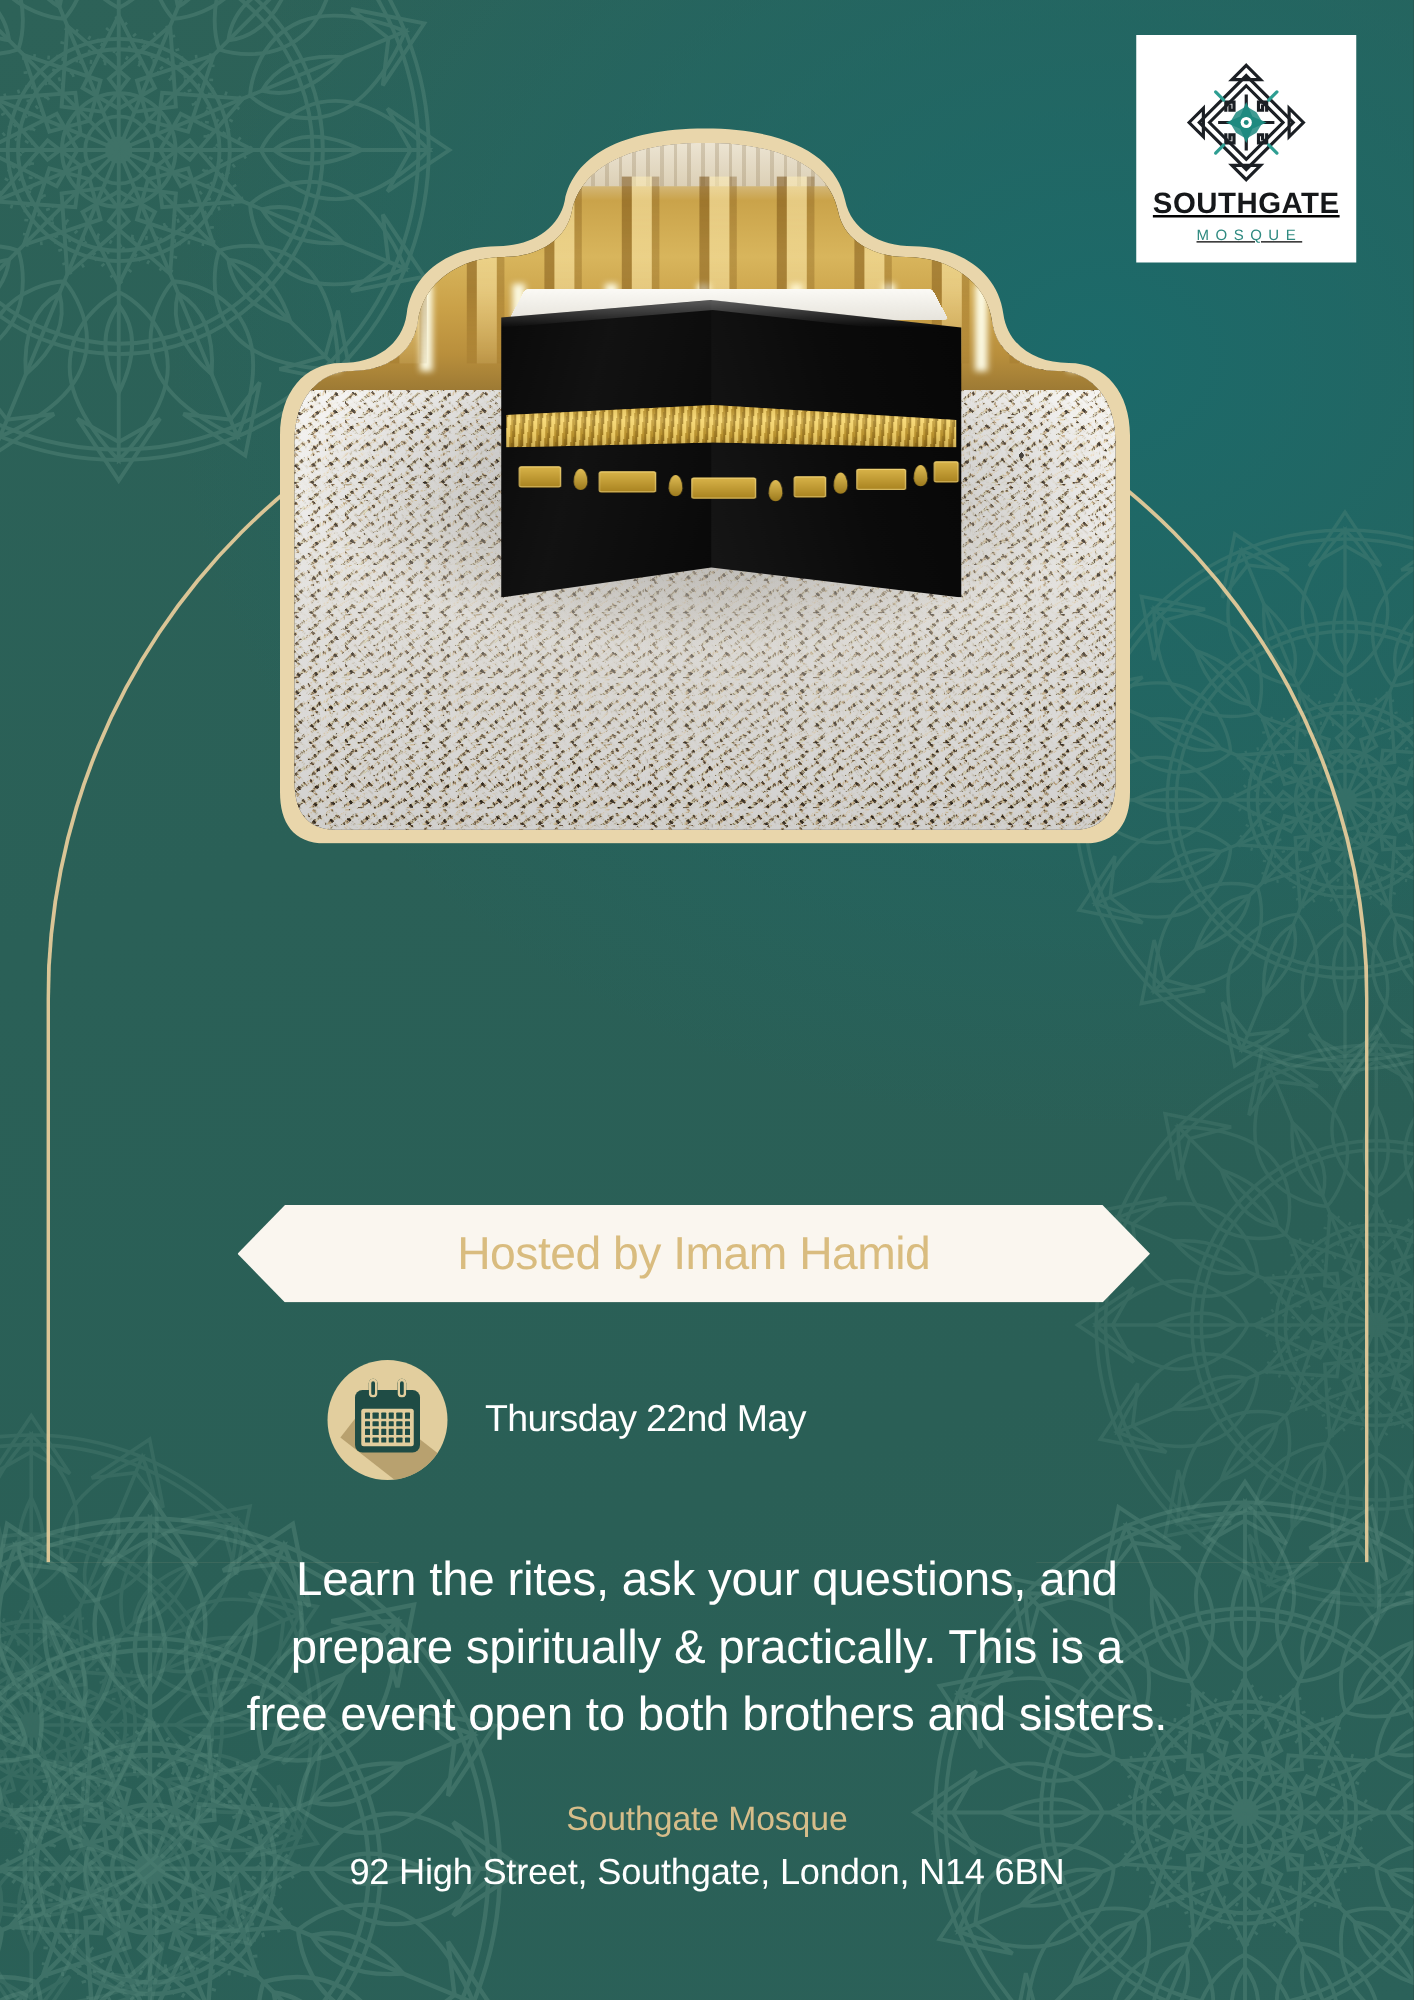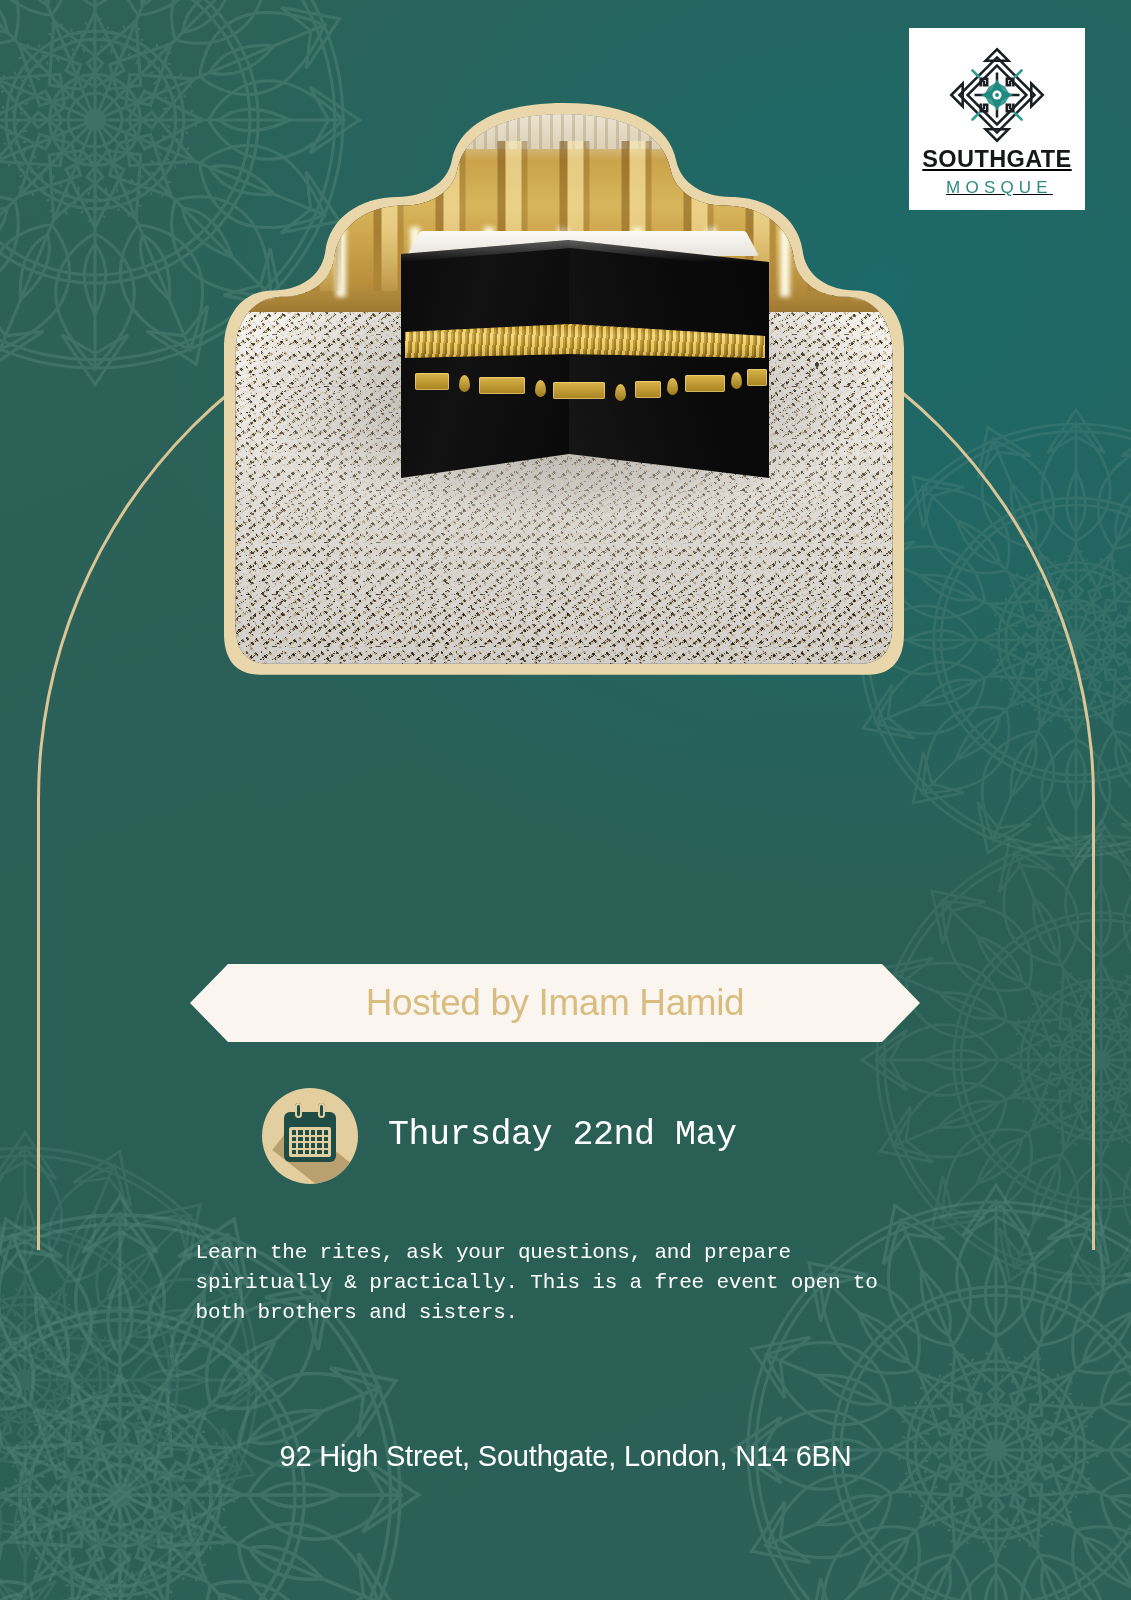--- a/index.html
+++ b/index.html
@@ -250,34 +250,34 @@
   .cal-icon .ring.r{ right:11px; }
   .cal-grid{
     position:absolute; left:5px; right:5px; top:15px; bottom:5px;
     background:#e2ce9e; border-radius:2px;
     display:grid; grid-template-columns:repeat(6,1fr); grid-template-rows:repeat(4,1fr);
     gap:2px; padding:3px;
   }
   .cal-grid i{ background:#1f4c45; border-radius:.5px; }
   .dt-text{ display:flex; flex-direction:column; }
   .dt-date{
-    font-family:Liberation Mono, monospace;
-    font-size:35px; color:#ffffff; letter-spacing:-.5px; line-height:1.18;
+    font-family:Liberation Sans, sans-serif;
+    font-size:30px; color:#ffffff; letter-spacing:-.5px; line-height:1.18;
   }
   .dt-time{
     font-family:"Liberation Sans", sans-serif;
     font-size:42px; color:#dcc28c; letter-spacing:-.5px; line-height:1.18;
   }
 
   
   .desc{
     position:absolute; left:50%; transform:translateX(-50%);
-    top:1238px; width:740px; text-align:left;
-    font-family:Liberation Mono, monospace;
-    font-size:21px; line-height:1.42; color:#ffffff;
+    top:1238px; width:740px; text-align:center;
+    font-family:Liberation Sans, sans-serif;
+    font-size:38px; line-height:1.42; color:#ffffff;
     letter-spacing:-.2px;
   }
 
   
   .footer{
     position:absolute; left:0; right:0; top:1440px; text-align:center;
   }
   .venue{
     font-family:"Liberation Sans", sans-serif;
     font-size:27px; color:#d6bd8a; letter-spacing:-.1px; margin-bottom:11px;
@@ -297,21 +297,21 @@
     text-decoration:underline;
   }
   .logo-mark{ width:98px; height:98px; }
   .logo-name{
     font-family:"Liberation Sans", sans-serif;
     font-weight:bold; font-size:23.5px; color:#16181a;
     letter-spacing:.4px; margin-top:2px;
   }
   .logo-sub{
     font-family:"Liberation Sans", sans-serif;
-    font-size:17px; color:#2e8a80; letter-spacing:5.2px;
+    font-size:12px; color:#2e8a80; letter-spacing:5.2px;
     margin-top:5px; padding-left:5px;
   }
 
   .svgdefs{ position:absolute; width:0; height:0; }
 </style>
 </head>
 <body>
 
 <div class="poster">
 
@@ -626,16 +626,17 @@
       </div>
     </div>
     <div class="dt-text">
       <span class="dt-date">Thursday 22nd May</span>
     </div>
   </div>
 
   <p class="desc">Learn the rites, ask your questions, and prepare spiritually &amp; practically. This is a free event open to both brothers and sisters.</p>
 
   <div class="footer">
+    <div class="venue">Southgate Mosque</div>
     <div class="address">92 High Street, Southgate, London, N14 6BN</div>
   </div>
 
 </div>
 
 </body></html>

